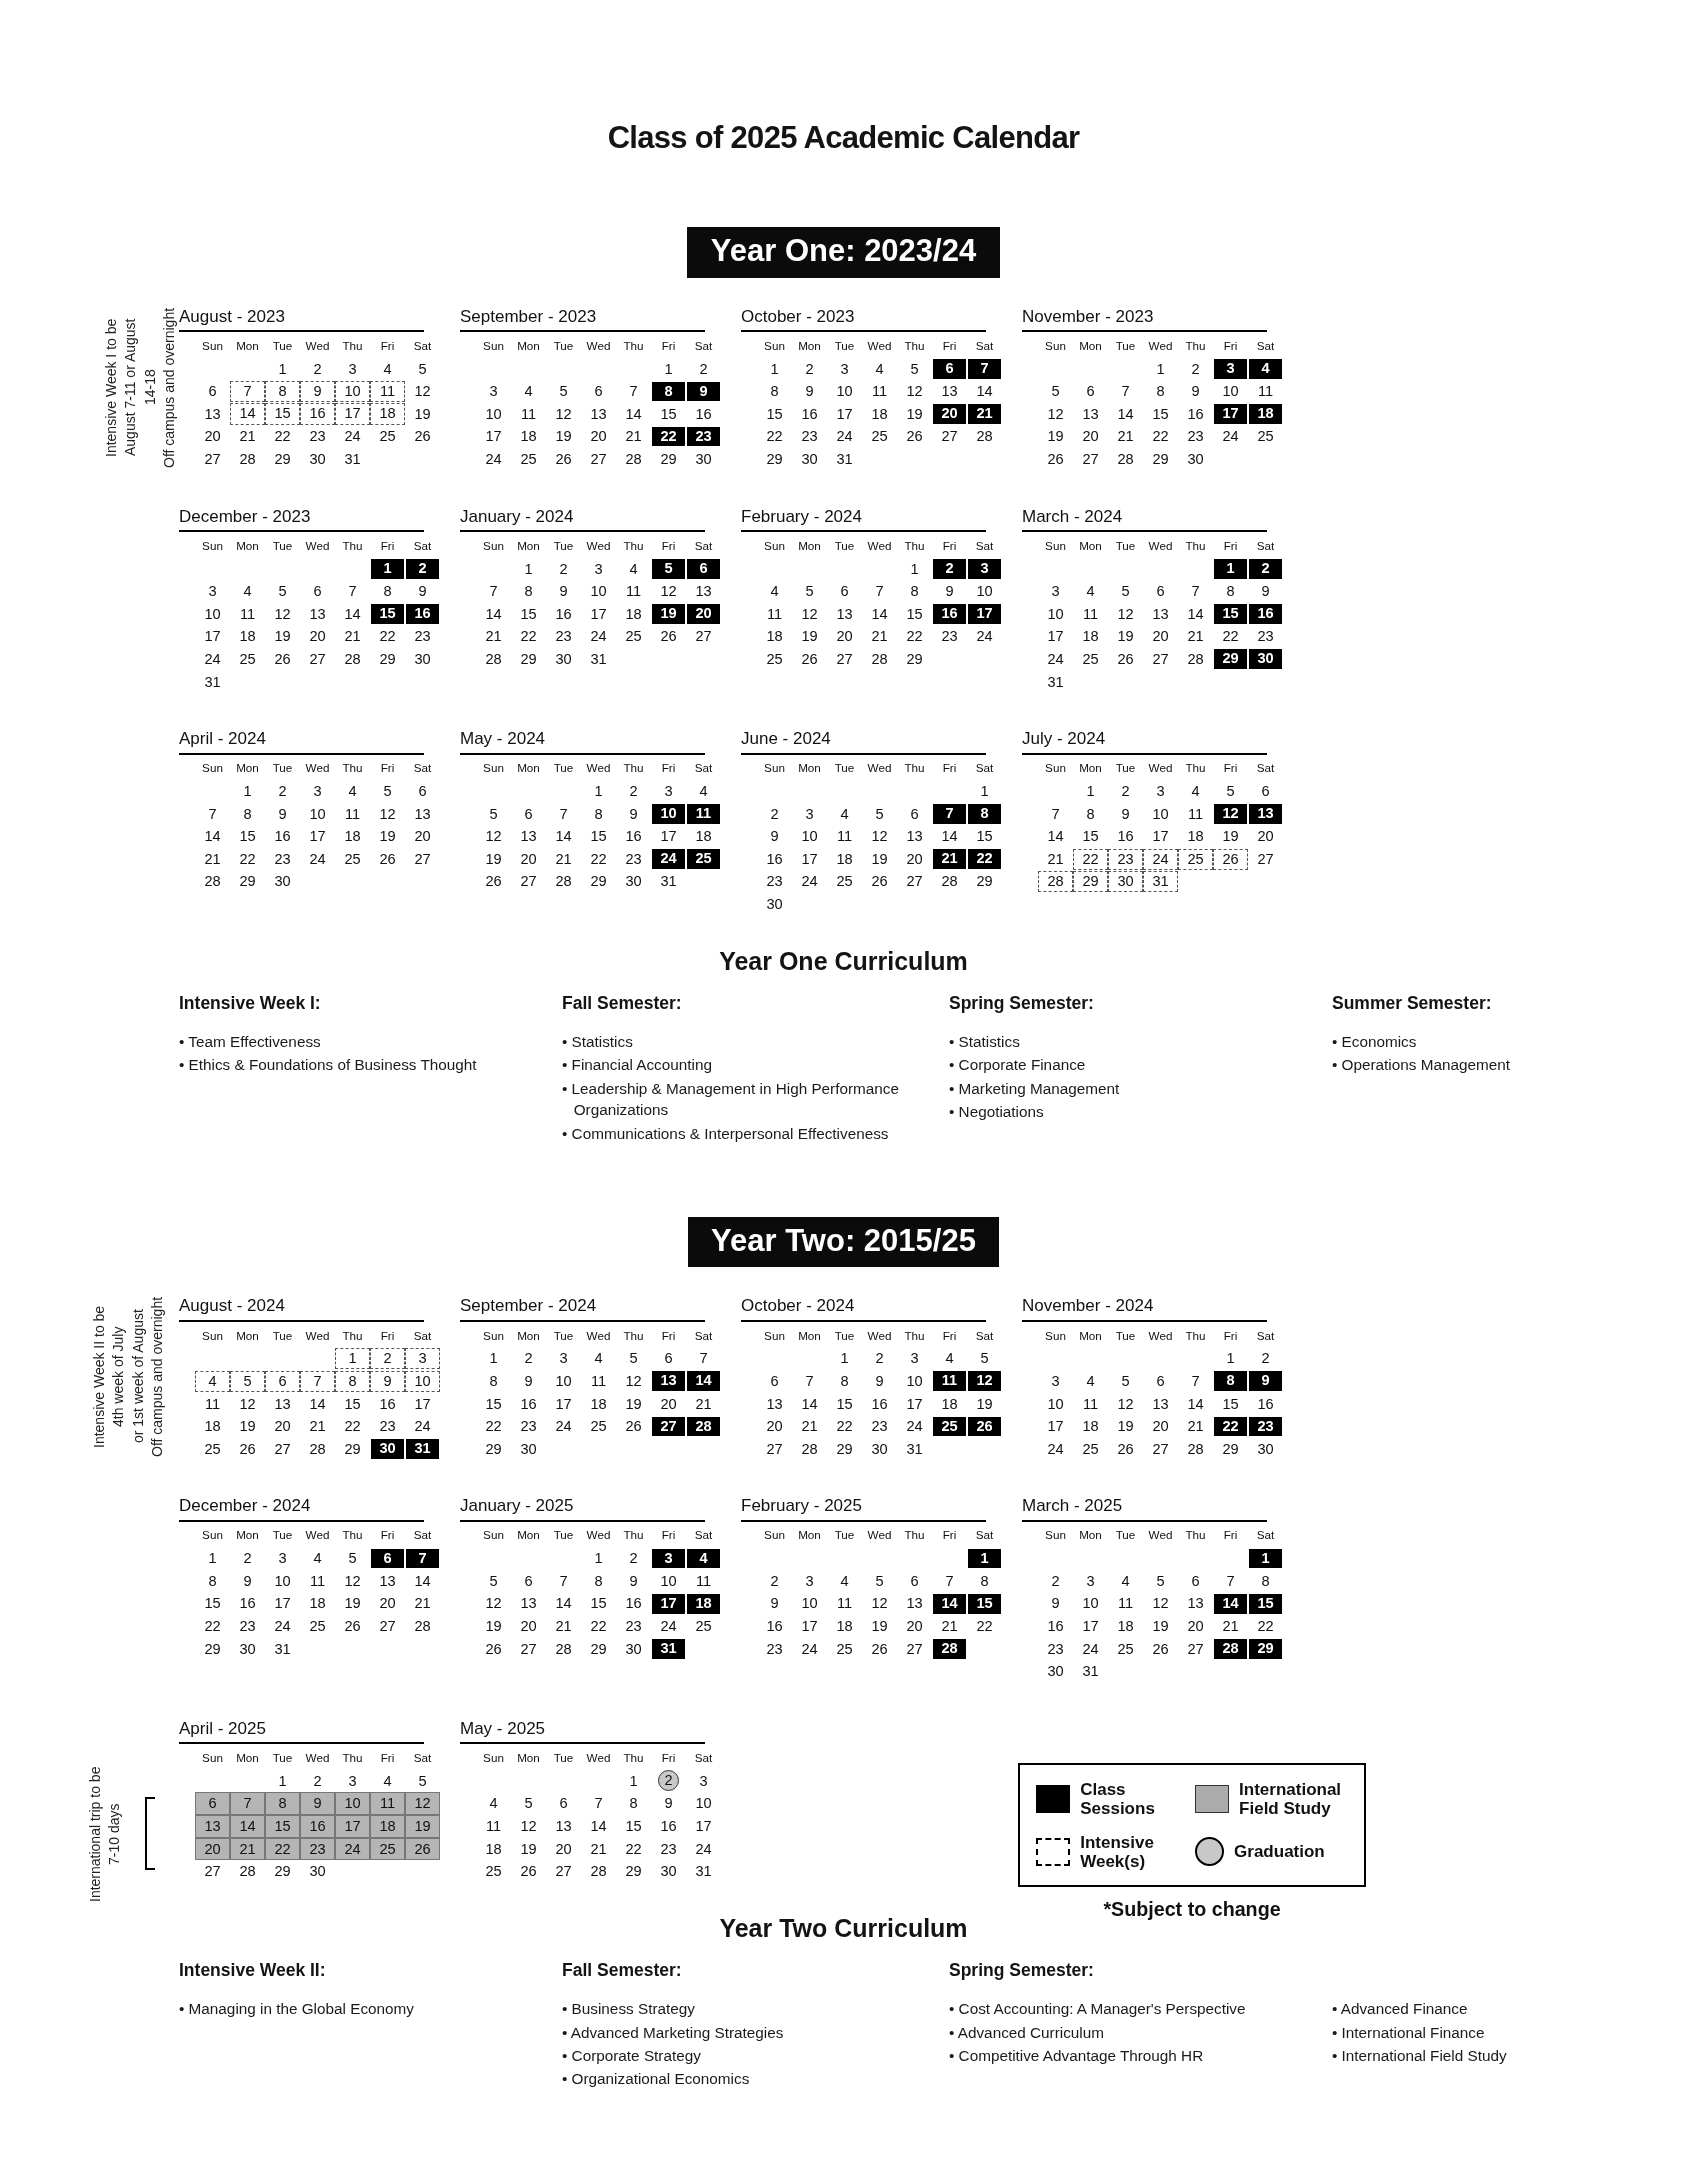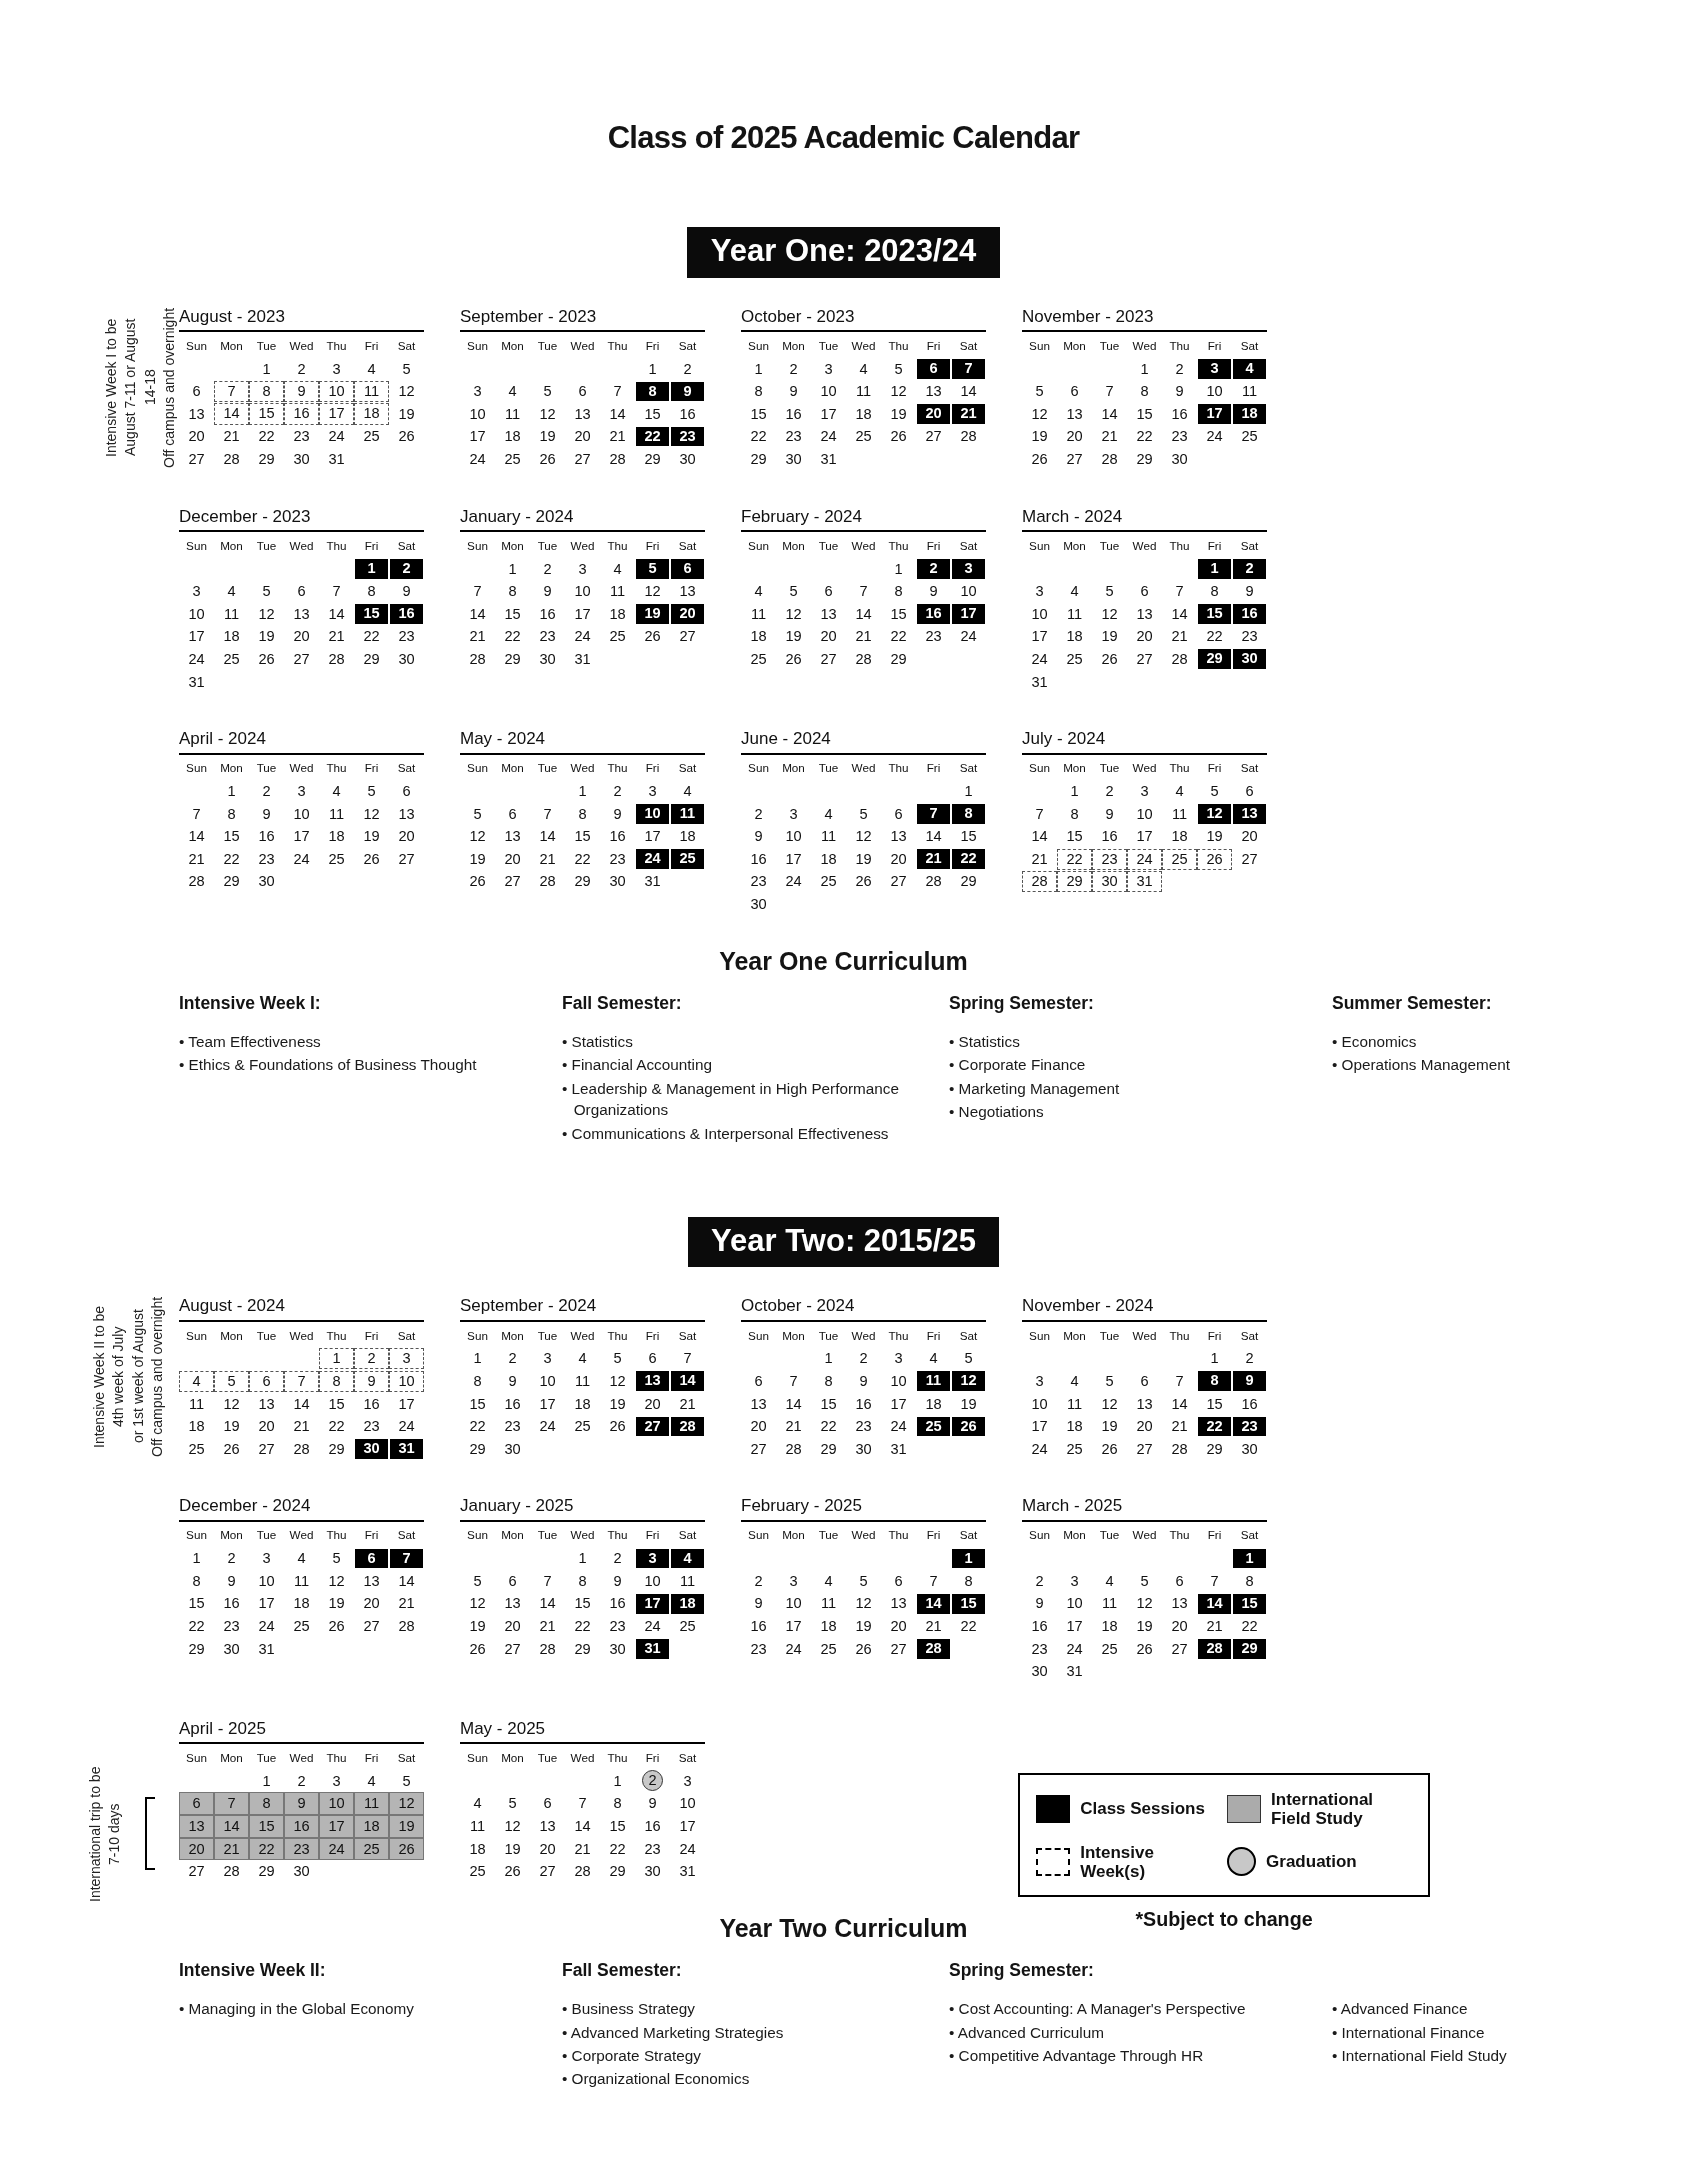--- a/index.html
+++ b/index.html
@@ -37,21 +37,21 @@
     display: grid;
     grid-template-columns: repeat(4, 245px);
     column-gap: 138px;
     row-gap: 39px;
     align-items: start;
     gap: 36px;
   }
   .month { width: 245px; }
   .month-name { font-size: 17px; color: #111; margin-bottom: 3.6px; }
   .month-rule { border-top: 2.2px solid #000; margin-bottom: 5.1px; }
-  .dow-row, .date-grid { display: grid; grid-template-columns: repeat(7, 35px); }
+  .dow-row, .date-grid { display: grid; grid-template-columns: repeat(7, 35px); margin-left: 16px; }
   .dow { font-size: 11.7px; text-align: center; padding: 1.5px 0 5.8px; color: #111; }
   .date-grid { grid-auto-rows: 22.6px; }
   .cell { font-size: 14.6px; line-height: 22.6px; text-align: center; color: #111; }
   .cell.black { background: #000; color: #fff; font-weight: 700; line-height: 19.7px; margin: 1.5px 0.7px; }
   .cell.dashed { border: 1.5px dashed #555; line-height: 19.7px; margin: 0.7px 0; }
   .cell.gray { background: #b5b5b5; border: 0.7px solid #777; line-height: 21px; }
   .cell.circled span {
     display: inline-block; width: 21px; height: 21px; line-height: 18px;
     border-radius: 50%; border: 1.5px solid #333; background: #c8c8c8;
     vertical-align: middle; margin-top: -2.9px;
@@ -77,21 +77,21 @@
   .curriculum-title { margin: 31px 0 0; text-align: center; font-size: 25px; font-weight: 700; color: #141414; }
   .curriculum-grid {
     display: grid;
     grid-template-columns: 383px 387px 383px 242px;
     margin: 17.5px 0 0 179px;
   }
   .curr-col { padding-right: 33px; }
   .curr-heading { font-size: 17.5px; font-weight: 700; min-height: 22px; color: #141414; }
   .curr-items { margin-top: 16px; }
   .curr-item { font-size: 15.3px; line-height: 1.42; padding-left: 11.7px; text-indent: -11.7px; margin-bottom: 1.5px; color: #1a1a1a; }
-  .legend-wrap { position: absolute; left: 839px; top: 477px; width: 412px; }
+  .legend-wrap { position: absolute; left: 839px; top: 467px; width: 348px; }
   .legend-box {
     border: 2.2px solid #000;
     display: grid;
     grid-template-columns: 1fr 1fr;
     row-gap: 14.6px;
     column-gap: 5.8px;
     padding: 14.6px 16px;
     background: #fff;
   }
   .legend-item { display: flex; align-items: center; gap: 10.2px; }

